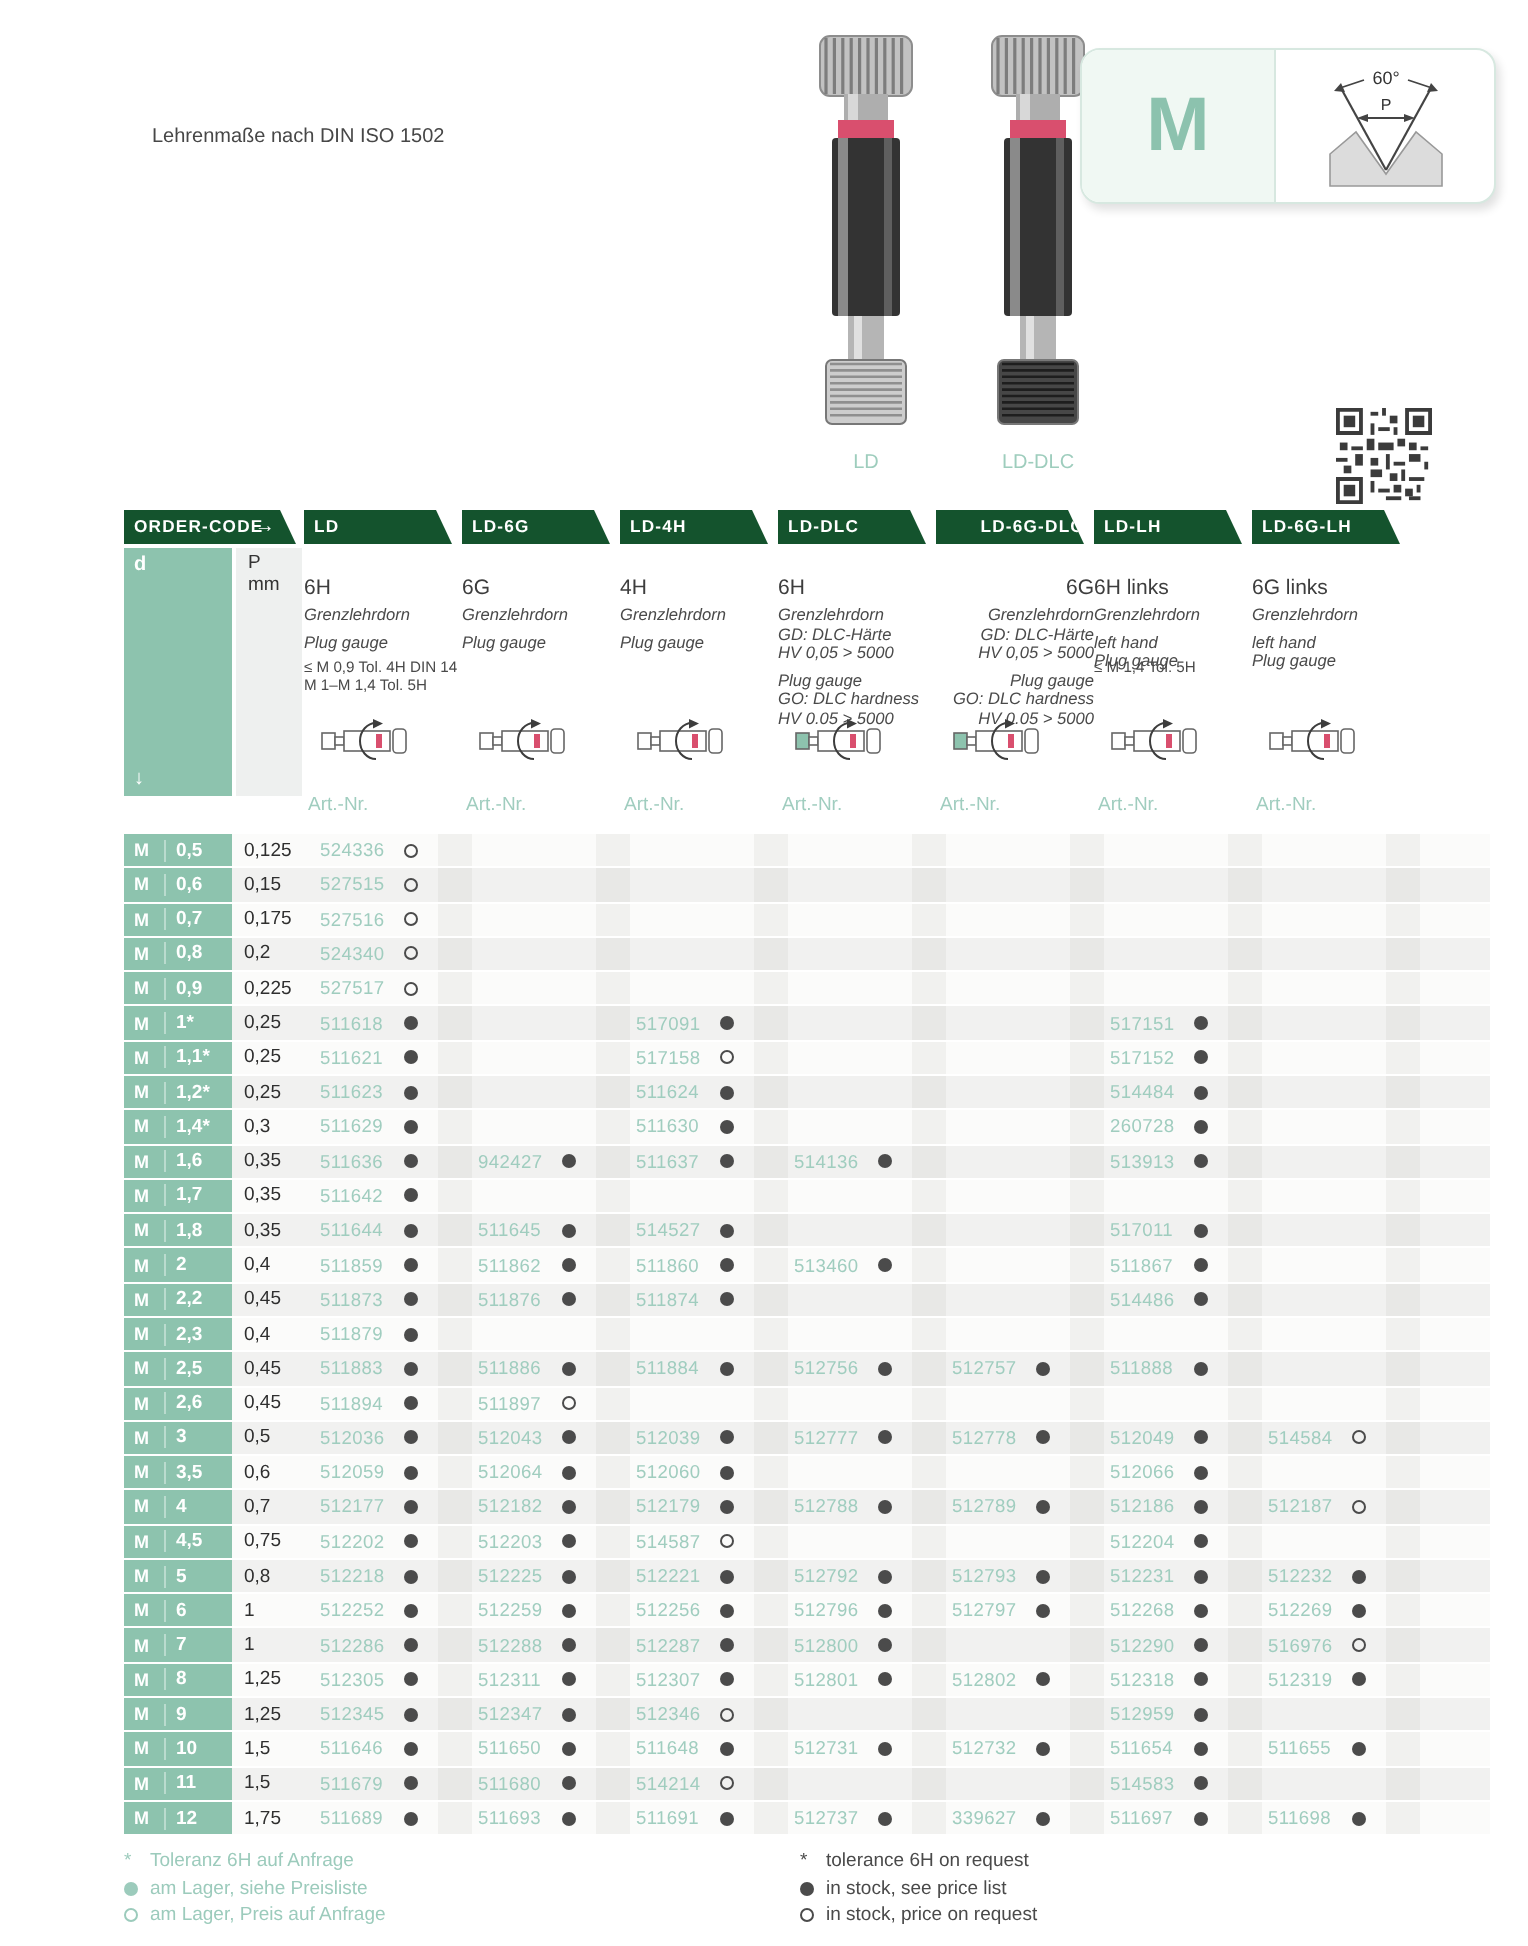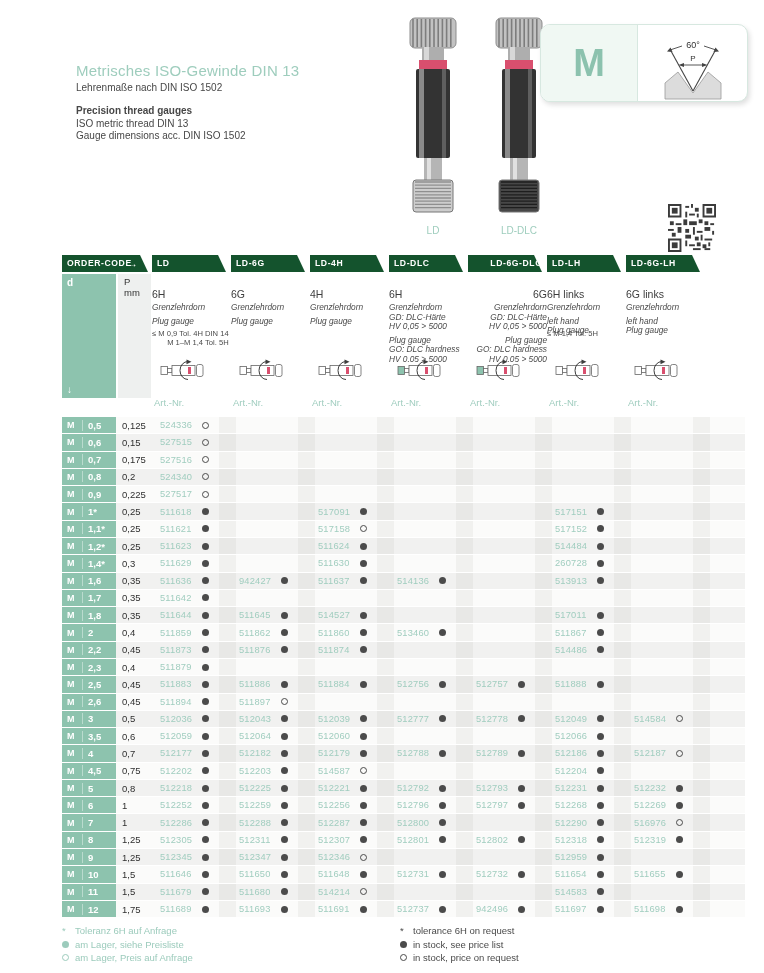--- a/index.html
+++ b/index.html
@@ -20,42 +20,42 @@
   .gauge{width:74px;text-align:center;}
   .gauge-label{font-size:10px;color:#9ecdbd;margin-top:7px;}
 
   
   #badge{position:absolute;left:540px;top:24px;width:206px;height:76px;background:#fff;
          border:1.5px solid #d7e8e0;border-radius:10px;box-shadow:2px 3px 5px rgba(0,0,0,.12);
          display:flex;overflow:hidden;}
   .badge-left{width:96px;background:#f0f8f3;border-right:1.5px solid #d7e8e0;
               display:flex;align-items:center;justify-content:center;}
   .badge-m{font-size:38px;font-weight:bold;color:#8cc2ae;}
-  .badge-right{flex:1;display:flex;align-items:flex-end;justify-content:center;}
+  .badge-right{flex:1;display:flex;align-items:center;justify-content:center;}
 
   #qr{position:absolute;left:668px;top:204px;width:48px;height:48px;}
 
   
   #thead{position:absolute;left:62px;top:255px;width:683px;height:162px;}
   .gbar{background:#14532d;color:#fff;height:17px;font-size:8.6px;font-weight:bold;
         letter-spacing:.6px;line-height:17px;padding-left:5px;box-sizing:border-box;
         clip-path:polygon(0 0,calc(100% - 8px) 0,100% 100%,100% 100%,0 100%);}
   .obar{position:absolute;left:0;top:0;width:86px;}
   .obar .arr{position:absolute;right:10px;top:0;font-size:10px;}
   .dcell{position:absolute;left:0;top:19px;width:54px;height:124px;background:#8dc3ae;color:#fff;}
   .dcell .dl{position:absolute;left:5px;top:3px;font-size:10px;font-weight:bold;}
   .dcell .da{position:absolute;left:5px;bottom:3px;font-size:10px;font-weight:bold;}
   .p0cell{position:absolute;left:56px;top:19px;width:33px;height:124px;background:#eef0ef;}
   .p0cell div{font-size:9.5px;color:#333;padding:3px 0 0 6px;line-height:10.5px;}
   .pcol{position:absolute;top:0;width:79px;height:162px;}
   .pbar{width:74px;}
   .pspec{margin-top:16px;font-size:10.5px;font-weight:normal;color:#3d3d3d;}
   .plines{font-size:8.3px;color:#4a4a4a;line-height:9.6px;margin-top:3px;font-style:italic;}
   .pen{margin-top:4px;}
-  .pnote{position:absolute;top:74px;left:0;font-size:7.6px;color:#4a4a4a;line-height:9px;text-align:right;}
+  .pnote{position:absolute;top:74px;left:0;font-size:7.6px;color:#4a4a4a;line-height:9px;}
   .picon{position:absolute;top:104px;left:8px;}
   .partnr{position:absolute;top:142px;left:2px;font-size:9.5px;color:#a0cdbf;}
 
   
   #tbody{position:absolute;left:62px;top:417px;width:683px;height:501px;
          display:flex;flex-direction:column;}
   .trow{flex:1;display:flex;border-bottom:1px solid #ffffff;box-sizing:border-box;}
   .trow:nth-child(odd){background:#fbfbfa;}
   .trow:nth-child(even){background:#f1f1f0;}
   .rl{width:54px;background:#8dc3ae;display:flex;align-items:center;box-sizing:border-box;}
@@ -80,27 +80,21 @@
   .lsym{width:13px;display:inline-flex;align-items:center;}
   #legend-de .dot.filled{background:#9ccbbc;}
   #legend-de .dot.open{border-color:#9ccbbc;}
 </style>
 </head>
 <body>
 
 <div class="page">
 
   <div id="hdr">
-    <div class="h-sub">Metrisches ISO-Gewinde DIN 13</div>
     <div class="h-note">Lehrenmaße nach DIN ISO 1502</div>
-    <div class="h-en">
-      <div class="b">Precision thread gauges</div>
-      <div>ISO metric thread DIN 13</div>
-      <div>Gauge dimensions acc. DIN ISO 1502</div>
-    </div>
   </div>
 
   <div id="gauges">
     <div class="gauge">
       <div id="photo-ld"><svg width="74" height="198" viewBox="0 0 74 198">
             <rect x="14" y="2" width="46" height="30" rx="5" fill="#c2c2c2" stroke="#8d8d8d"></rect>
             <line x1="17" y1="3" x2="17" y2="31" stroke="#7d7d7d" stroke-width="1.6"></line>
             <line x1="21.2" y1="3" x2="21.2" y2="31" stroke="#7d7d7d" stroke-width="1.6"></line>
             <line x1="25.4" y1="3" x2="25.4" y2="31" stroke="#7d7d7d" stroke-width="1.6"></line>
             <line x1="29.599999999999998" y1="3" x2="29.599999999999998" y2="31" stroke="#7d7d7d" stroke-width="1.6"></line>
@@ -1173,21 +1167,21 @@
         </div>
         <div class="rc">
           <span class="art">511691</span>
           <span class="dot filled"></span>
         </div>
         <div class="rc">
           <span class="art">512737</span>
           <span class="dot filled"></span>
         </div>
         <div class="rc">
-          <span class="art">942496</span>
+          <span class="art">339627</span>
           <span class="dot filled"></span>
         </div>
         <div class="rc">
           <span class="art">511697</span>
           <span class="dot filled"></span>
         </div>
         <div class="rc">
           <span class="art">511698</span>
           <span class="dot filled"></span>
         </div>

